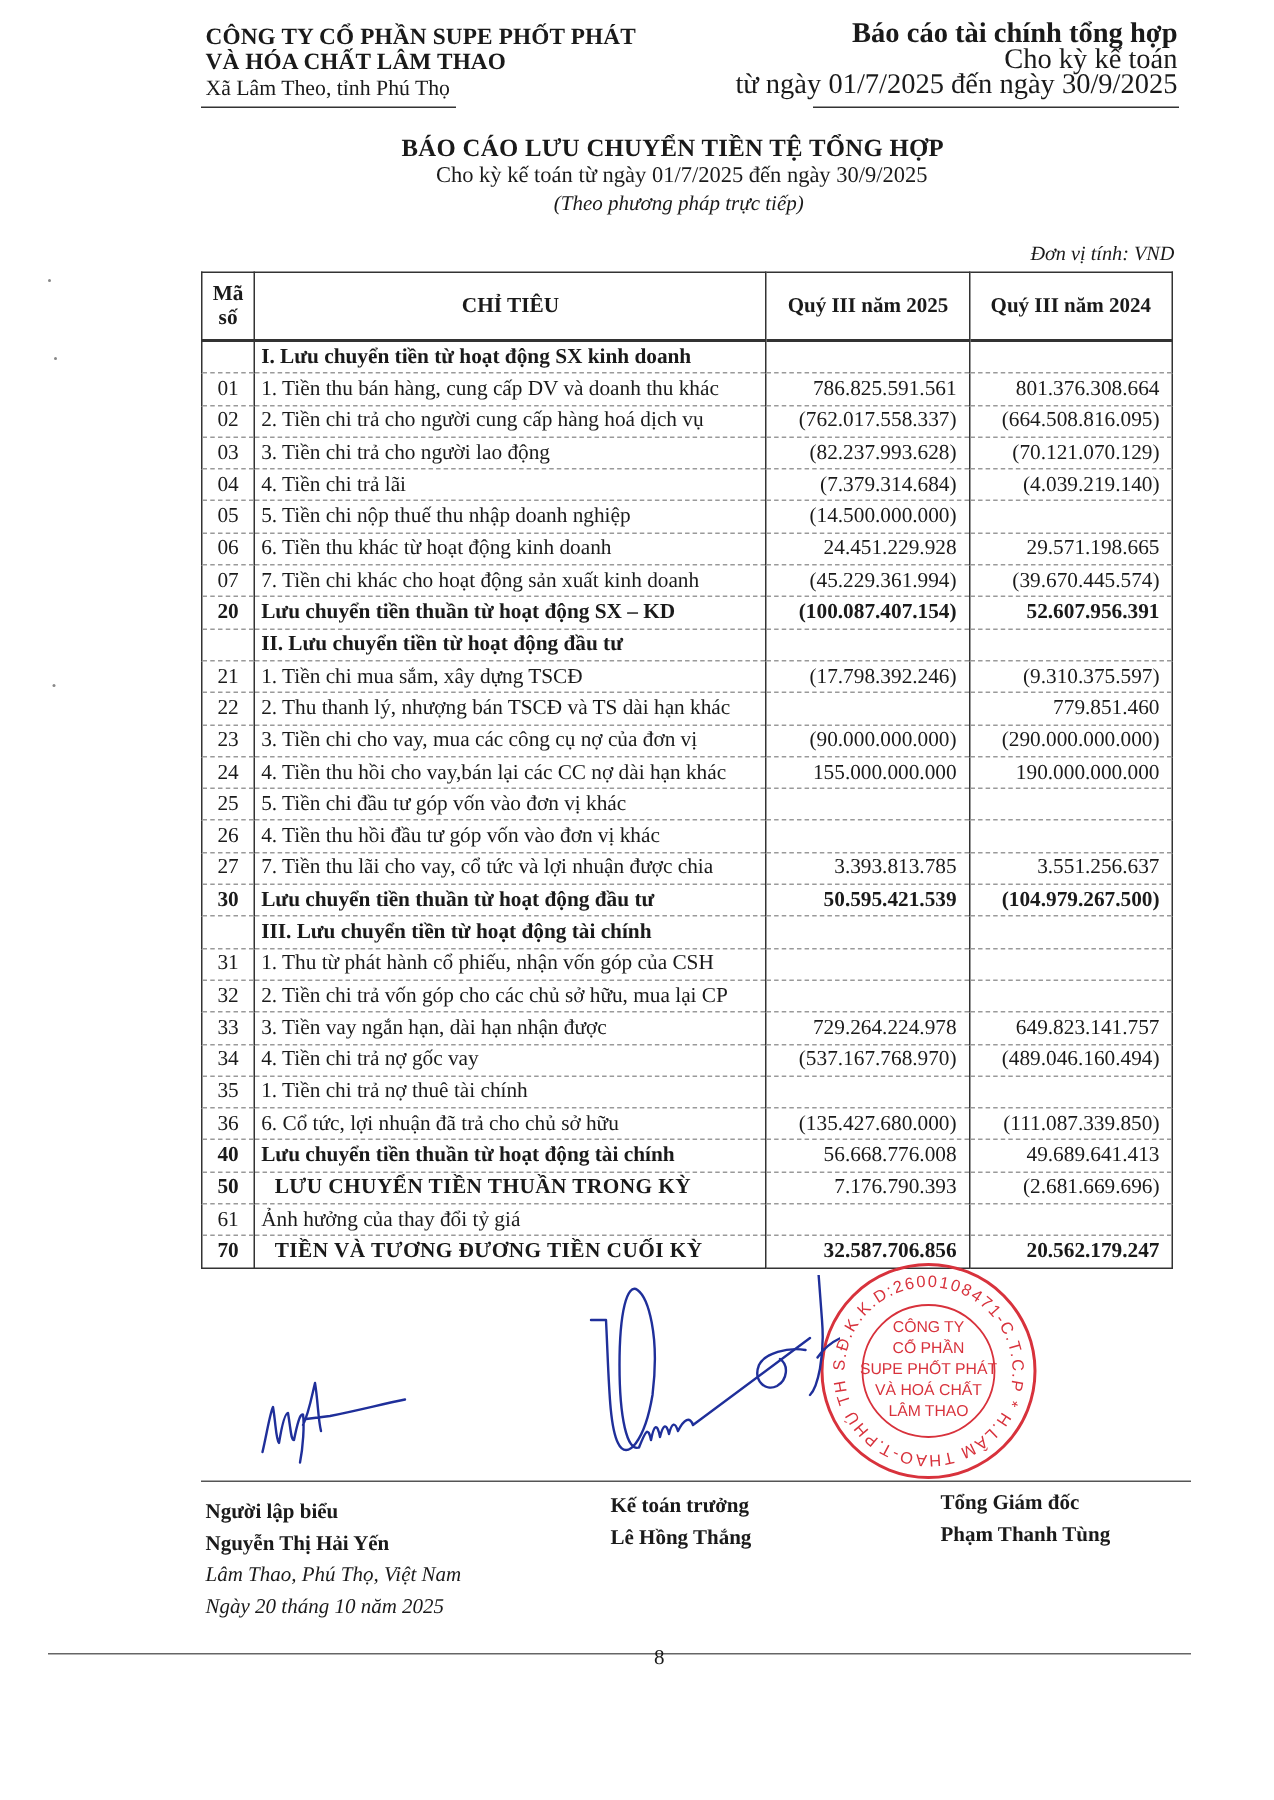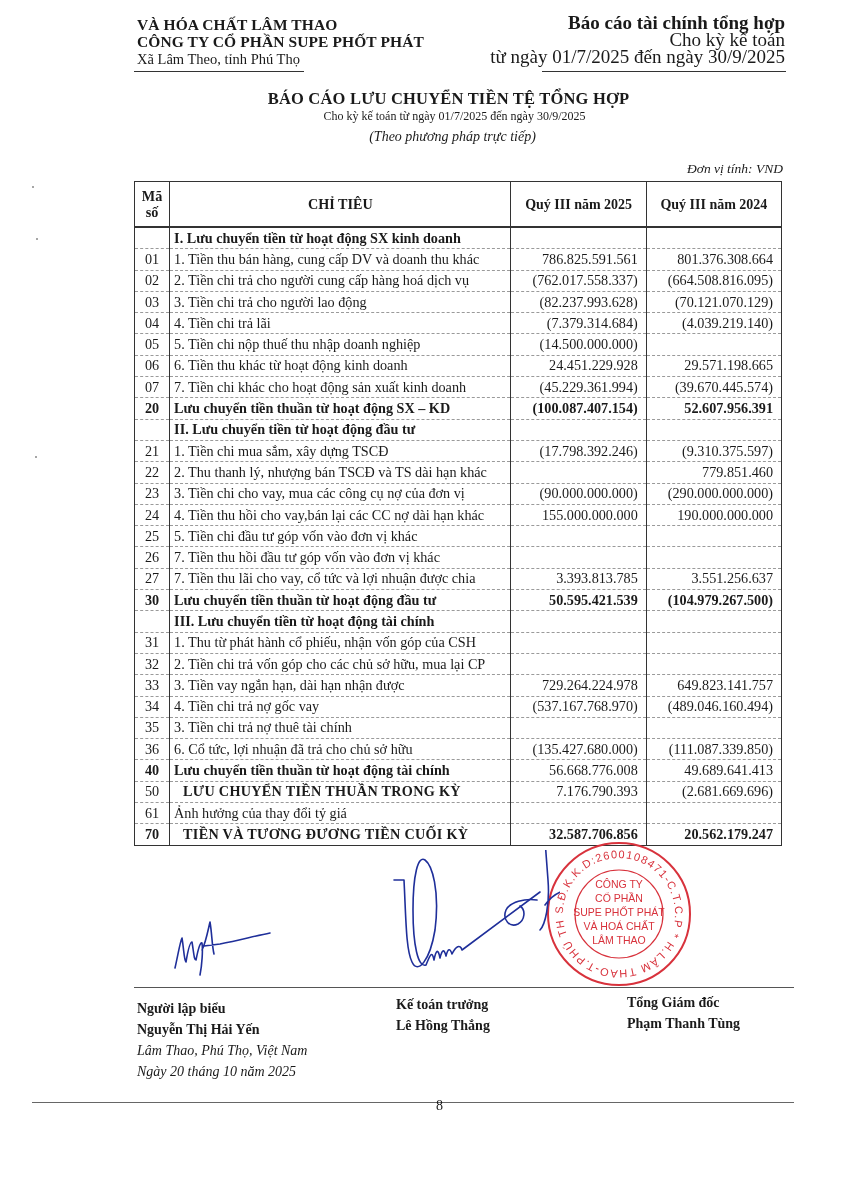--- a/index.html
+++ b/index.html
@@ -7,21 +7,21 @@
          font-family: "Liberation Serif", "DejaVu Serif", serif; color: #1a1a1a; }
   .abs { position: absolute; }
   .company { left: 137px; top: 16px; font-weight: bold; font-size: 15.5px; line-height: 17px; letter-spacing: 0.1px; }
   .address { left: 137px; top: 51px; font-size: 14.5px; }
   .hdr-rule-left { left: 134px; top: 71px; width: 170px; height: 1px; background: #333; }
   .report-type { right: 64px; top: 14px; text-align: right; font-size: 19px; line-height: 17px; }
   .report-type .b { font-weight: bold; }
   .hdr-rule-right { left: 542px; top: 71px; width: 244px; height: 1px; background: #333; }
   .title { left: 0; width: 849px; top: 89px; text-align: center; padding-left: 48px; box-sizing: border-box;
            font-weight: bold; font-size: 16.5px; letter-spacing: 0.2px; }
-  .subtitle { left: 0; width: 849px; top: 109px; text-align: center; padding-left: 60px; box-sizing: border-box; font-size: 12px; }
+  .subtitle { left: 0; width: 849px; top: 109px; text-align: center; padding-left: 60px; box-sizing: border-box; font-size: 15px; }
   .method { left: 0; width: 849px; top: 129px; text-align: center; padding-left: 56px; box-sizing: border-box; font-size: 14px; font-style: italic; }
   .unit { right: 66px; top: 161px; font-size: 13.5px; font-style: italic; }
 
   table.cf { position: absolute; left: 134px; top: 181px; width: 648px; border-collapse: collapse;
              font-size: 14.2px; }
   table.cf td, table.cf th { padding: 0 4px; height: 20.3px; line-height: 19px; white-space: nowrap; }
   table.cf th { height: 44px; font-weight: bold; border: 1.3px solid #333; border-bottom: 2px solid #333; }
   table.cf th.code-h { width: 28px; line-height: 16px; }
   table.cf th.val-h { font-size: 14px; }
   table.cf td { border-left: 1.3px solid #333; border-right: 1.3px solid #333; border-bottom: 1px dashed #9a9a9a; }
@@ -30,35 +30,35 @@
   td.label { width: 330px; }
   td.val { text-align: right; width: 128px; padding-right: 8px !important; }
   tr.bold td { font-weight: bold; }
   tr.caps td.label { letter-spacing: 0.3px; padding-left: 13px; }
 
   .sig-rule { left: 134px; top: 987px; width: 660px; height: 1px; background: #555; }
   .sig-col { font-size: 14px; line-height: 21px; }
   .sig-col .b { font-weight: bold; }
   .sig-col .i { font-style: italic; }
   .sig1 { left: 137px; top: 998px; font-family: Liberation Serif, serif; }
-  .sig2 { left: 396px; top: 994px; }
+  .sig2 { left: 407px; top: 994px; }
   .sig3 { left: 627px; top: 992px; }
   .page-rule { left: 32px; top: 1102px; width: 762px; height: 1px; background: #666; }
   .page-no { left: 0; width: 849px; top: 1098px; text-align: center; font-size: 14px; padding-left: 30px; box-sizing: border-box; }
 
   .stamp { left: 545px; top: 840px; width: 148px; height: 148px; }
   .signature { pointer-events: none; }
   .speck { position: absolute; width: 2px; height: 2px; background: #888; border-radius: 1px; }
 </style>
 </head>
 <body>
 
 <div class="abs company">
+  <div>CÔNG TY CỔ PHẦN SUPE PHỐT PHÁT</div>
   <div>VÀ HÓA CHẤT LÂM THAO</div>
-  <div>CÔNG TY CỔ PHẦN SUPE PHỐT PHÁT</div>
 </div>
 <div class="abs address">Xã Lâm Theo, tỉnh Phú Thọ</div>
 <div class="abs hdr-rule-left"></div>
 
 <div class="abs report-type">
   <div class="b">Báo cáo tài chính tổng hợp</div>
   <div>Cho kỳ kế toán</div>
   <div>từ ngày 01/7/2025 đến ngày 30/9/2025</div>
 </div>
 <div class="abs hdr-rule-right"></div>
@@ -166,21 +166,21 @@
         <td class="val">190.000.000.000</td>
       </tr>
       <tr>
         <td class="code">25</td>
         <td class="label">5. Tiền chi đầu tư góp vốn vào đơn vị khác</td>
         <td class="val"></td>
         <td class="val"></td>
       </tr>
       <tr>
         <td class="code">26</td>
-        <td class="label">7. Tiền thu hồi đầu tư góp vốn vào đơn vị khác</td>
+        <td class="label">4. Tiền thu hồi đầu tư góp vốn vào đơn vị khác</td>
         <td class="val"></td>
         <td class="val"></td>
       </tr>
       <tr>
         <td class="code">27</td>
         <td class="label">7. Tiền thu lãi cho vay, cổ tức và lợi nhuận được chia</td>
         <td class="val">3.393.813.785</td>
         <td class="val">3.551.256.637</td>
       </tr>
       <tr class="bold">
@@ -214,38 +214,38 @@
         <td class="val">649.823.141.757</td>
       </tr>
       <tr>
         <td class="code">34</td>
         <td class="label">4. Tiền chi trả nợ gốc vay</td>
         <td class="val">(537.167.768.970)</td>
         <td class="val">(489.046.160.494)</td>
       </tr>
       <tr>
         <td class="code">35</td>
-        <td class="label">3. Tiền chi trả nợ thuê tài chính</td>
+        <td class="label">1. Tiền chi trả nợ thuê tài chính</td>
         <td class="val"></td>
         <td class="val"></td>
       </tr>
       <tr>
         <td class="code">36</td>
         <td class="label">6. Cổ tức, lợi nhuận đã trả cho chủ sở hữu</td>
         <td class="val">(135.427.680.000)</td>
         <td class="val">(111.087.339.850)</td>
       </tr>
       <tr>
         <td class="code" style="font-weight: bold;">40</td>
         <td class="label" style="font-weight: bold;">Lưu chuyển tiền thuần từ hoạt động tài chính</td>
         <td class="val">56.668.776.008</td>
         <td class="val">49.689.641.413</td>
       </tr>
       <tr class="caps">
-        <td class="code" style="font-weight: normal;">50</td>
+        <td class="code" style="font-weight: bold;">50</td>
         <td class="label" style="font-weight: bold;">LƯU CHUYỂN TIỀN THUẦN TRONG KỲ</td>
         <td class="val">7.176.790.393</td>
         <td class="val">(2.681.669.696)</td>
       </tr>
       <tr>
         <td class="code">61</td>
         <td class="label">Ảnh hưởng của thay đổi tỷ giá</td>
         <td class="val"></td>
         <td class="val"></td>
       </tr>

